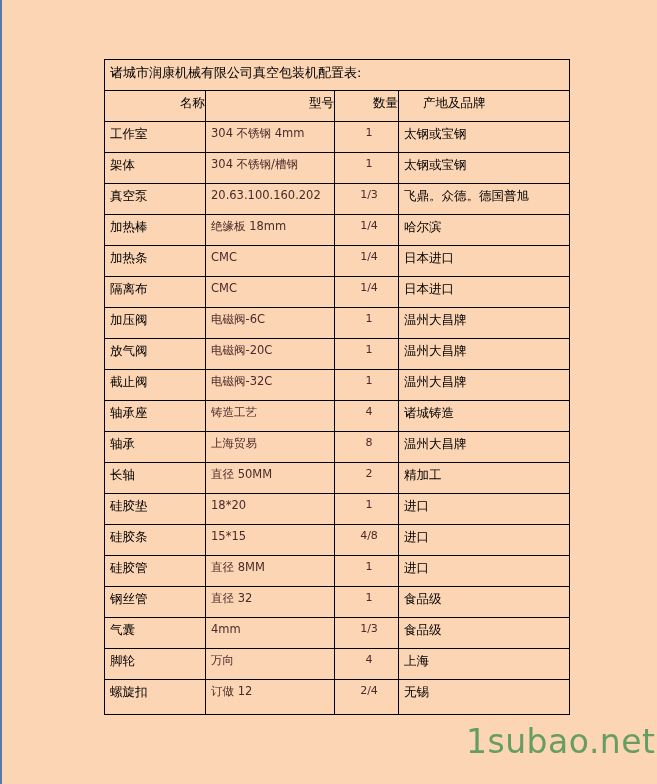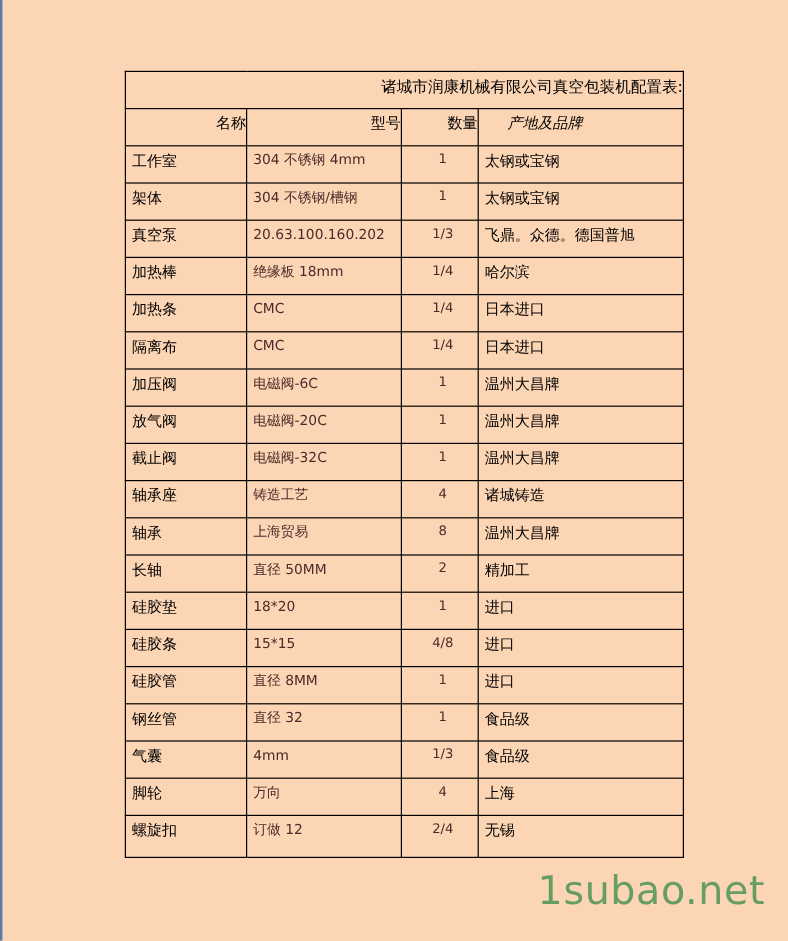--- a/index.html
+++ b/index.html
@@ -21,30 +21,30 @@
     table.config td {
       border: 1.5px solid #000;
       padding: 0 0 0 5px;
       height: 26px;
       vertical-align: top;
       padding-top: 4px;
       white-space: nowrap;
       overflow: hidden;
     }
     td.title-cell {
-      text-align: right; padding-left: 58px; font-size: 13px;
+      text-align: left; padding-left: 58px; font-size: 13px;
     }
     tr.header td { text-align: right; padding-left: 0; }
-    tr.header td.brand-h { text-align: left; padding-left: 24px; font-style: italic; }
+    tr.header td.brand-h { text-align: left; padding-left: 24px; }
     td.model { color: #4a2a2a; font-size: 11.5px; padding-left: 7px; margin-left: 31px; }
     td.qty { color: #4a2a2a; font-size: 11px; text-align: center; padding-left: 0; }
     td.brand { padding-left: 5px; }
     tr.tall td { height: 30px; }
     .watermark {
-      position: absolute; left: 448px; top: 722px;
+      position: absolute; left: 466px; top: 722px;
       font-family: "DejaVu Sans", sans-serif;
       font-size: 33px; color: #5f9b5f; letter-spacing: 0.5px;
       opacity: 0.95;
     }
   </style>
 </head>
 <body>
 
 <div class="left-edge"></div>
 

